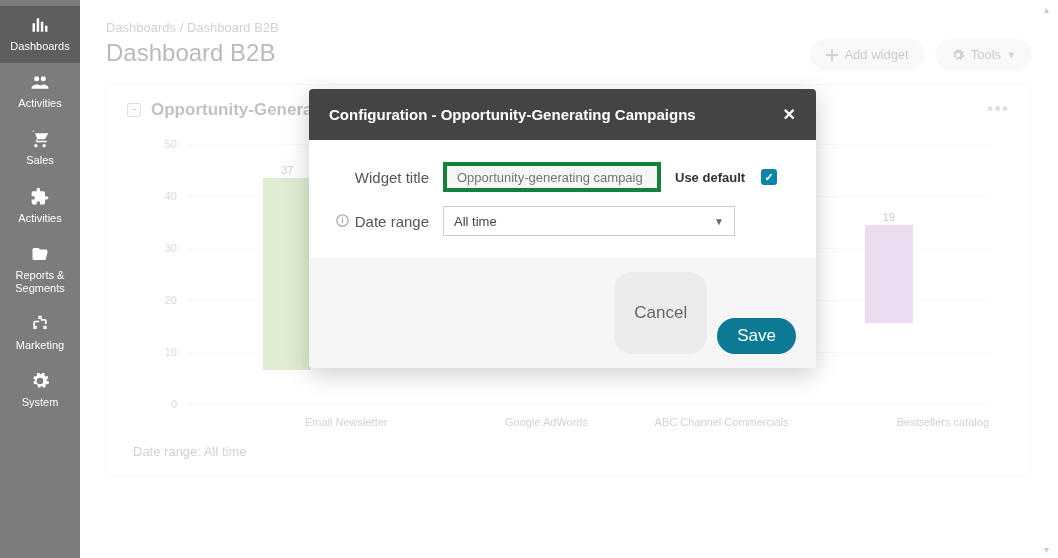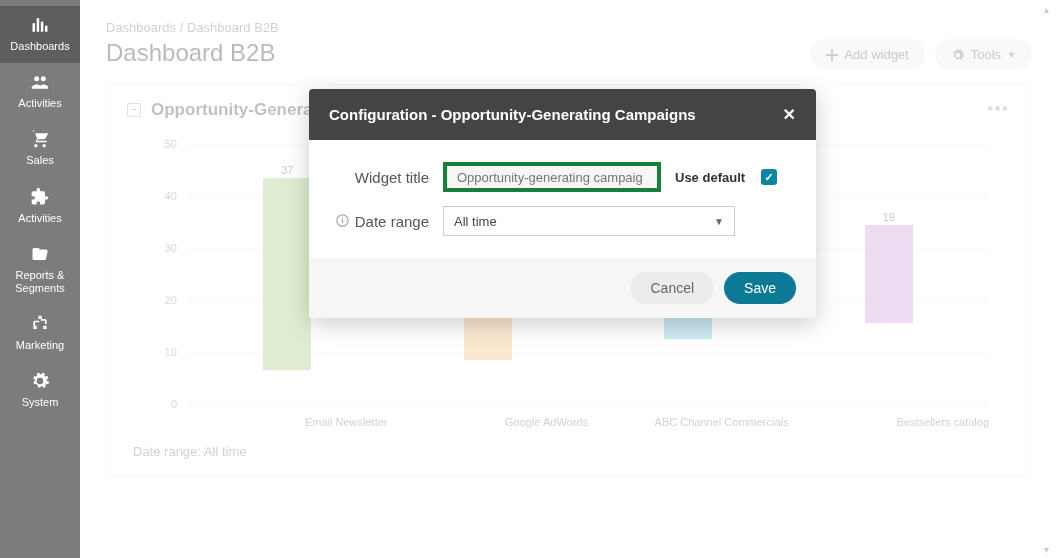--- a/index.html
+++ b/index.html
@@ -59,23 +59,23 @@
 .form-row { display: flex; align-items: center; margin-bottom: 14px; }
 .form-label { width: 110px; text-align: left; color: #555; font-size: 15px; padding-right: 14px; display: flex; align-items: center; justify-content: flex-end; gap: 6px; }
 .form-label .info { color: #aaa; }
 .form-field { flex: 1; display: flex; align-items: center; gap: 14px; }
 .text-input { width: 218px; height: 30px; border: 4px solid #15803d; background: #f6f6f6; color: #8b5cf6; padding: 0 10px; font-size: 13px; }
 .use-default { display: flex; align-items: flex-end; gap: 16px; color: #333; font-size: 13px; font-weight: bold; }
 .check { width: 16px; height: 16px; background: #0c84a3; border-radius: 3px; display: inline-flex; align-items: center; justify-content: center; color: #fff; font-size: 11px; }
 .select { width: 292px; height: 30px; border: 1px solid #ccc; display: flex; align-items: center; justify-content: space-between; padding: 0 10px; color: #444; font-size: 13px; cursor: pointer; }
 .select .caret { color: #666; font-size: 10px; }
 .modal-foot { background: #f6f6f6; padding: 14px 20px; display: flex; justify-content: flex-end; gap: 10px; }
-.btn { border-radius: 18px; padding: 8px 20px; font-size: 14px; cursor: pointer; border: none; }
+.btn { border-radius: 18px; padding: 8px 20px; font-size: 17px; cursor: pointer; border: none; }
 .btn-cancel { background: #ececec; color: #666; }
-.btn-save { background: #0c7a94; color: #fff; }
+.btn-save { background: #0c7a94; color: #fff; margin-top: 46px; }
 </style>
 </head>
 <body>
 
 <div class="sidebar">
     <div class="sidebar-item active">
       <span class="sidebar-icon">
         <svg width="22" height="20" viewBox="0 0 24 24">
           <path d="M3 20h3V10H3v10zm5 0h3V4H8v16zm5 0h3V8h-3v12zm5 0h3V13h-3v7z"></path>
         </svg>

